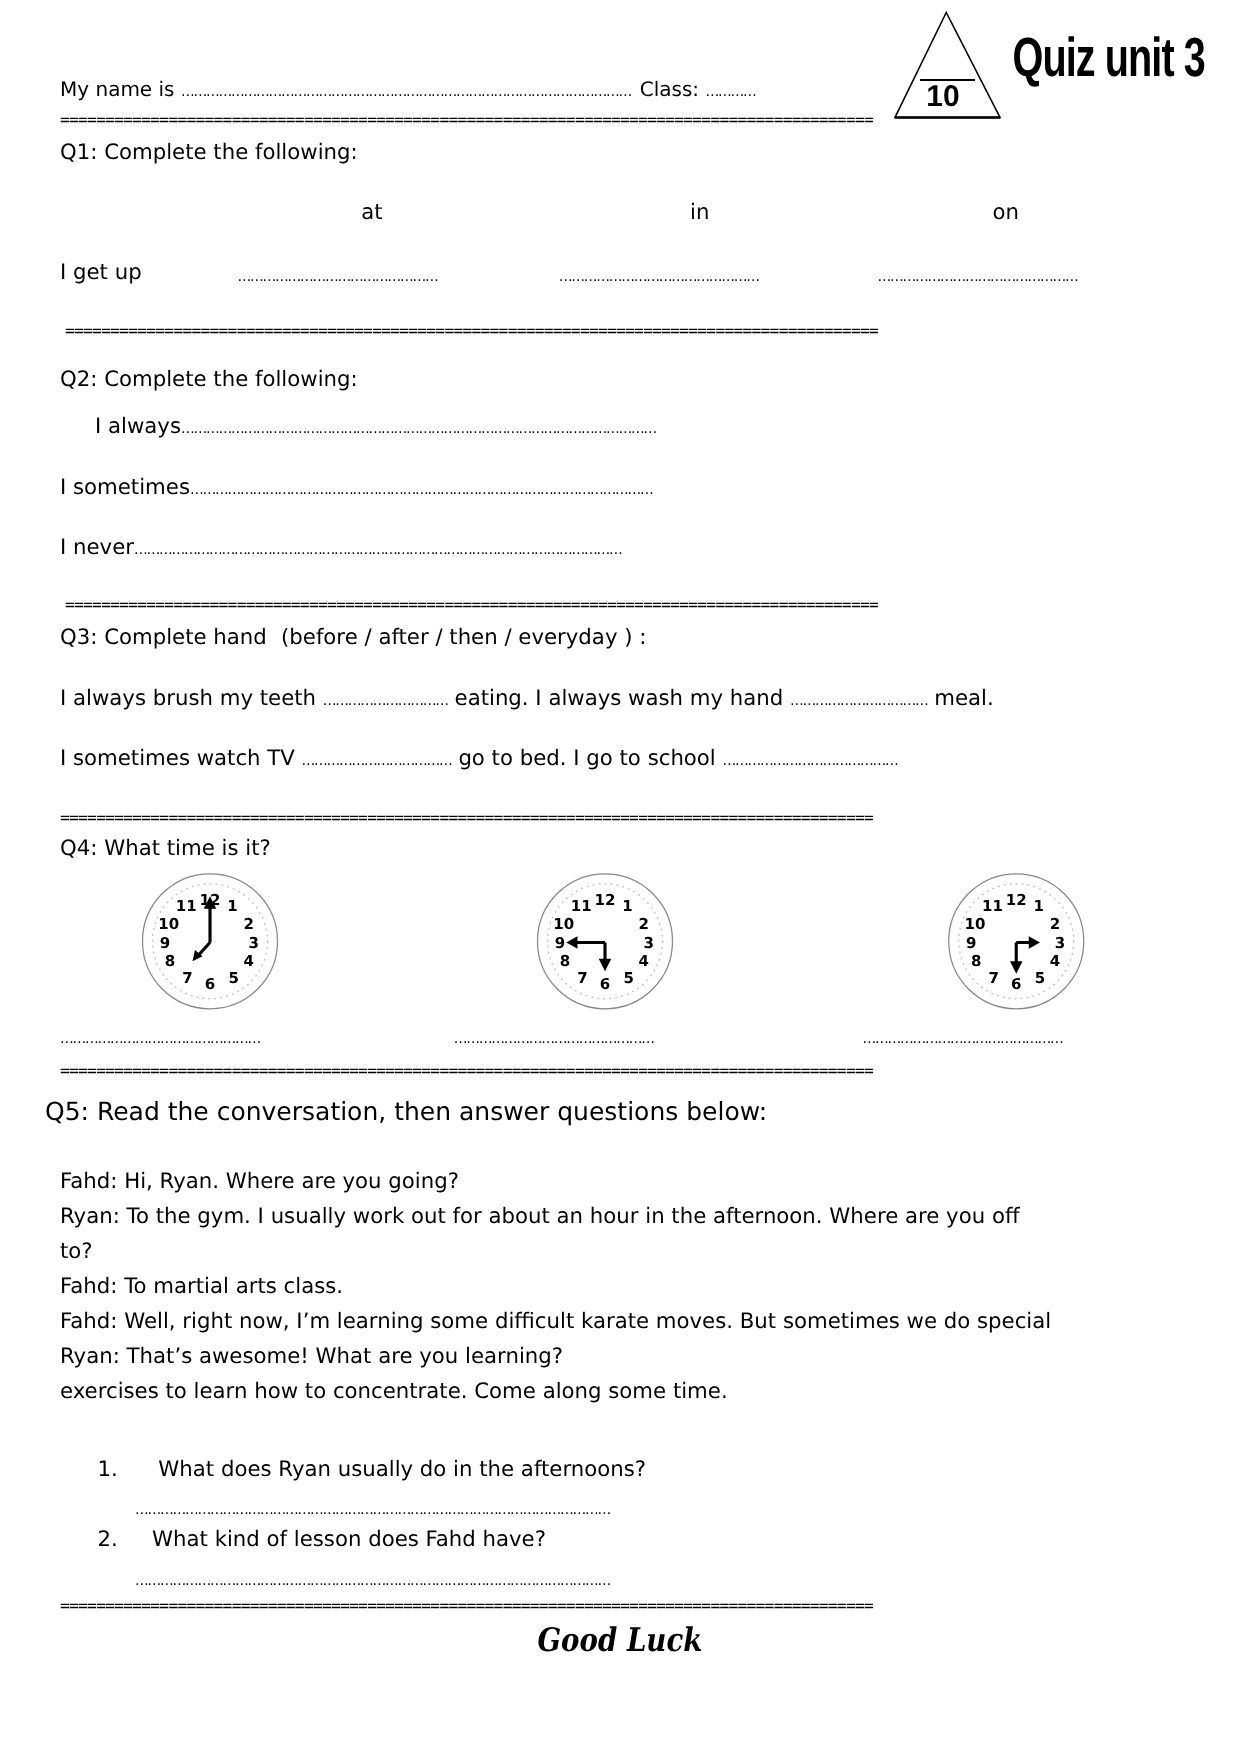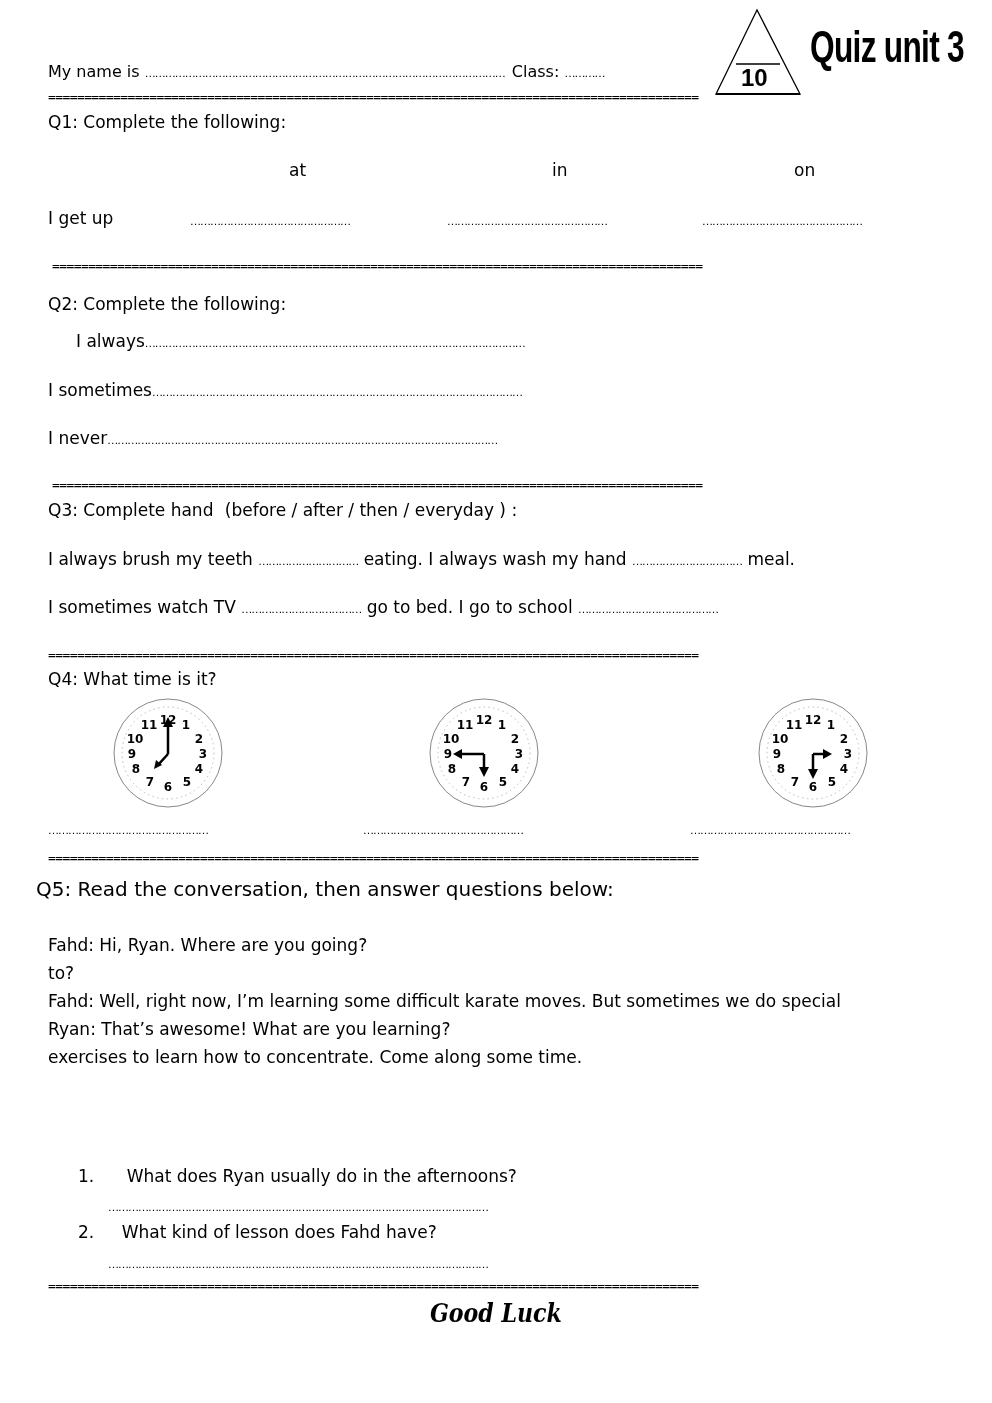--- a/index.html
+++ b/index.html
@@ -156,21 +156,23 @@
 
 <div class="abs dots" style="left:48px;top:824px;">…………………………………………</div>
 <div class="abs dots" style="left:363px;top:824px;">…………………………………………</div>
 <div class="abs dots" style="left:690px;top:824px;">…………………………………………</div>
 
 <div class="sep" style="top:853px;width:873px;">==========================================================================================</div>
 
 <div class="abs t bold" style="left:36px;top:877px;font-size:20px;">Q5: Read the conversation, then answer questions below:</div>
 <div class="abs t" style="left:48px;top:931px;line-height:28px;">
   <div>Fahd: Hi, Ryan. Where are you going?</div>
+  <div>Ryan: To the gym. I usually work out for about an hour in the afternoon. Where are you off</div>
   <div>to?</div>
+  <div>Fahd: To martial arts class.</div>
   <div>Fahd: Well, right now, I’m learning some difficult karate moves. But sometimes we do special</div>
   <div>Ryan: That’s awesome! What are you learning?</div>
   <div>exercises to learn how to concentrate. Come along some time.</div>
 </div>
 
 <div class="abs t" style="left:78px;top:1166px;">
   <span>1.</span>
   <span style="margin-left:27px;text-align:right;">What does Ryan usually do in the afternoons?</span>
 </div>
 <div class="abs dots" style="left:108px;top:1201px;">……………………………………………………………………………………………………</div>

